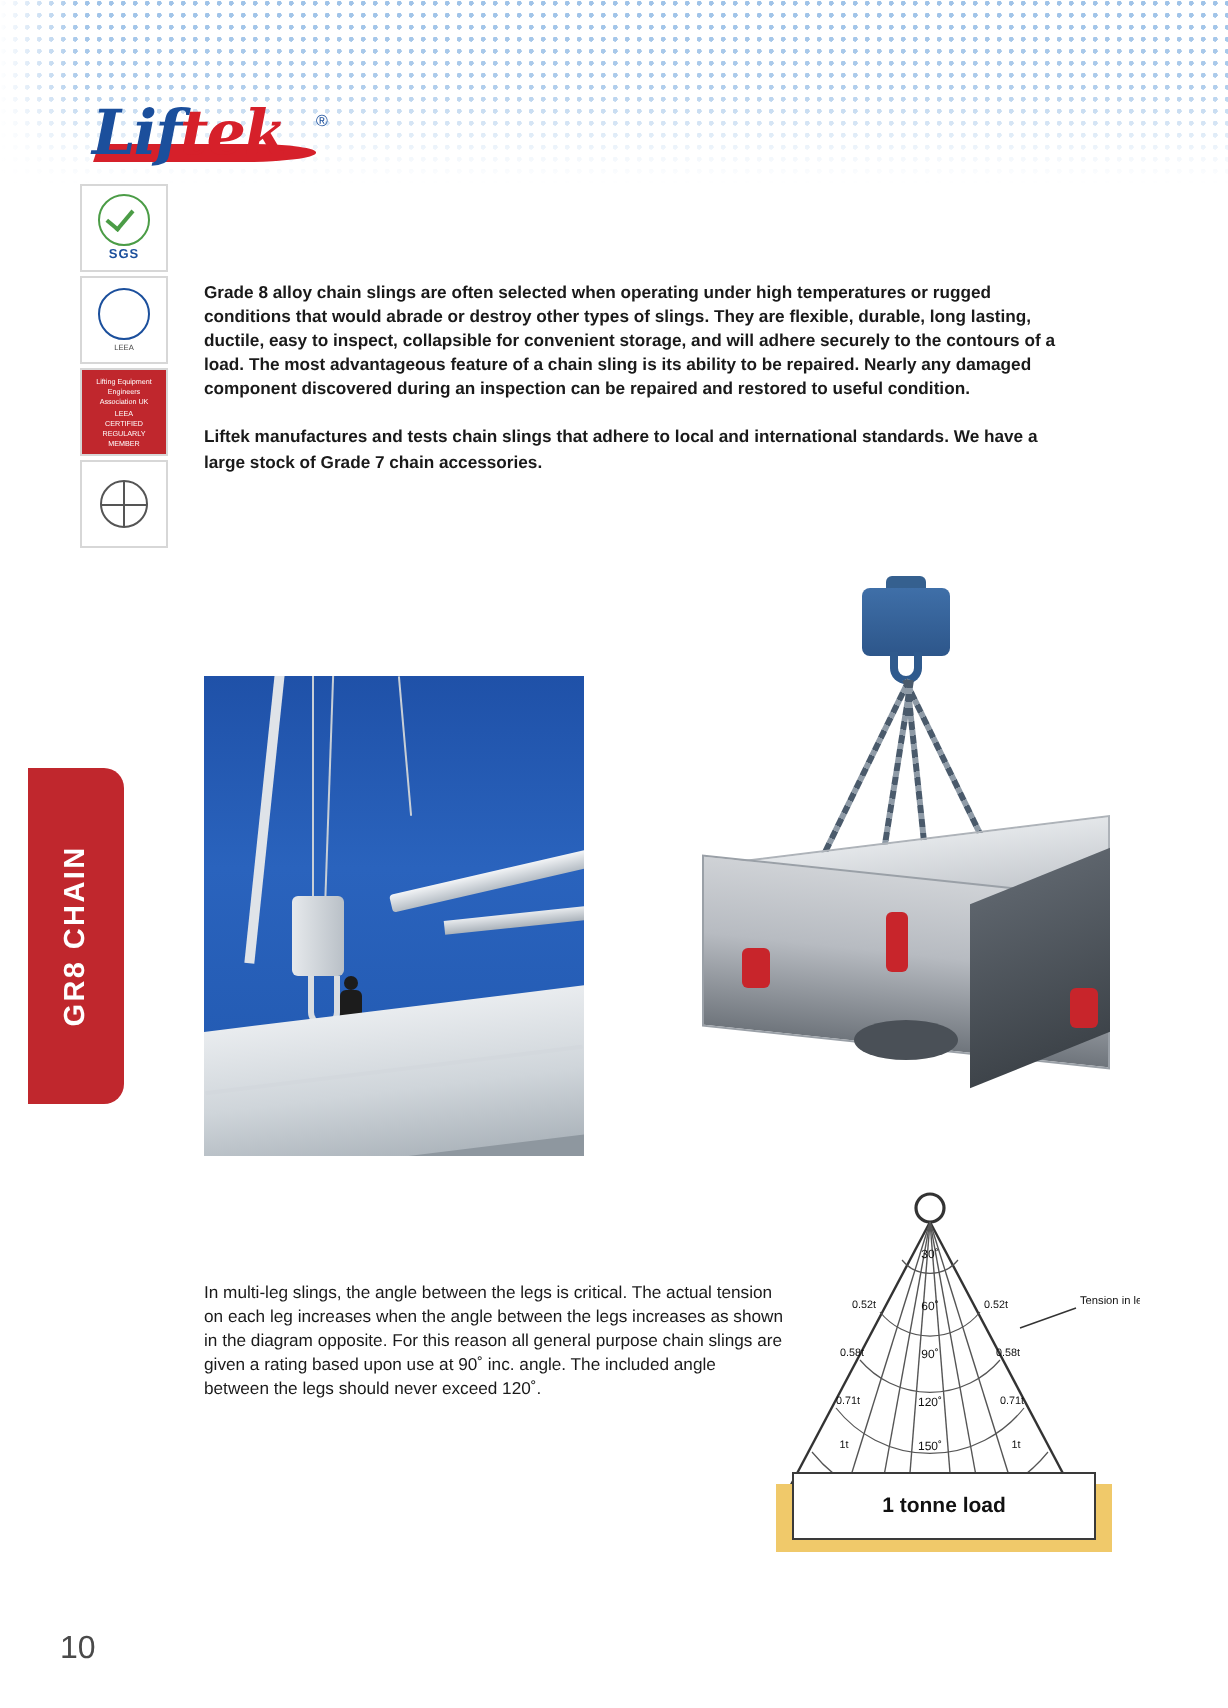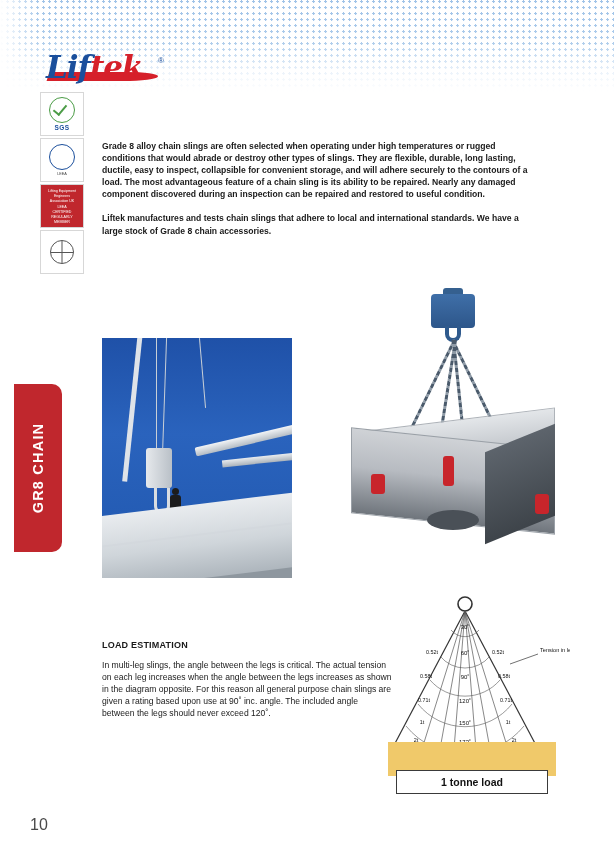--- a/index.html
+++ b/index.html
@@ -389,22 +389,22 @@
 
   
   .diagram {
     position: absolute;
     left: 370px; top: 592px;
     width: 200px; height: 190px;
   }
   .diagram svg { display: block; }
   .load-bar {
     position: absolute;
-    left: 26px; top: 178px;
-    width: 152px; height: 24px;
+    left: 26px; top: 144px;
+    width: 152px; height: 34px;
     background: #ffffff;
     border: 1.6px solid #3a3a3a;
     display: flex;
     align-items: center;
     justify-content: center;
     font-size: 10.5px;
     font-weight: bold;
     color: #111;
   }
   .load-bar-shadow {
@@ -469,21 +469,21 @@
   </div>
 
 </div>
 
 <div class="side-tab">
   <div class="side-tab-label">GR8 CHAIN</div>
 </div>
 
 <div class="content">
   <p class="body-text">Grade 8 alloy chain slings are often selected when operating under high temperatures or rugged conditions that would abrade or destroy other types of slings. They are flexible, durable, long lasting, ductile, easy to inspect, collapsible for convenient storage, and will adhere securely to the contours of a load. The most advantageous feature of a chain sling is its ability to be repaired. Nearly any damaged component discovered during an inspection can be repaired and restored to useful condition.</p>
-  <p class="body-text tight">Liftek manufactures and tests chain slings that adhere to local and international standards. We have a large stock of Grade 8 chain accessories.</p>
+  <p class="body-text tight">Liftek manufactures and tests chain slings that adhere to local and international standards. We have a large stock of Grade 7 chain accessories.</p>
 </div>
 
 <div class="photo-left">
   <div class="pl-crane-mast"></div>
   <div class="pl-cable-1"></div>
   <div class="pl-cable-2"></div>
   <div class="pl-cable-3"></div>
   <div class="pl-boom"></div>
   <div class="pl-boom2"></div>
   <div class="pl-block"></div>
@@ -510,21 +510,20 @@
   <div class="pr-crate-top"></div>
   <div class="pr-crate"></div>
   <div class="pr-crate-side"></div>
   <div class="pr-hook-red h3"></div>
   <div class="pr-hook-red h1"></div>
   <div class="pr-hook-red h2"></div>
   <div class="pr-drum"></div>
 </div>
 
 <div class="load-est">
-  <h2>LOAD ESTIMATION</h2>
   <p>In multi-leg slings, the angle between the legs is critical. The actual tension on each leg increases when the angle between the legs increases as shown in the diagram opposite. For this reason all general purpose chain slings are given a rating based upon use at 90˚ inc. angle. The included angle between the legs should never exceed 120˚.</p>
 </div>
 
 <div class="diagram">
   <svg width="200" height="190" viewBox="0 0 200 190">
 
     <circle cx="95" cy="12" r="7" fill="none" stroke="#333" stroke-width="1.6"></circle>
 
     <line x1="95" y1="19" x2="22" y2="157" stroke="#333" stroke-width="1.2"></line>
     <line x1="95" y1="19" x2="168" y2="157" stroke="#333" stroke-width="1.2"></line>

